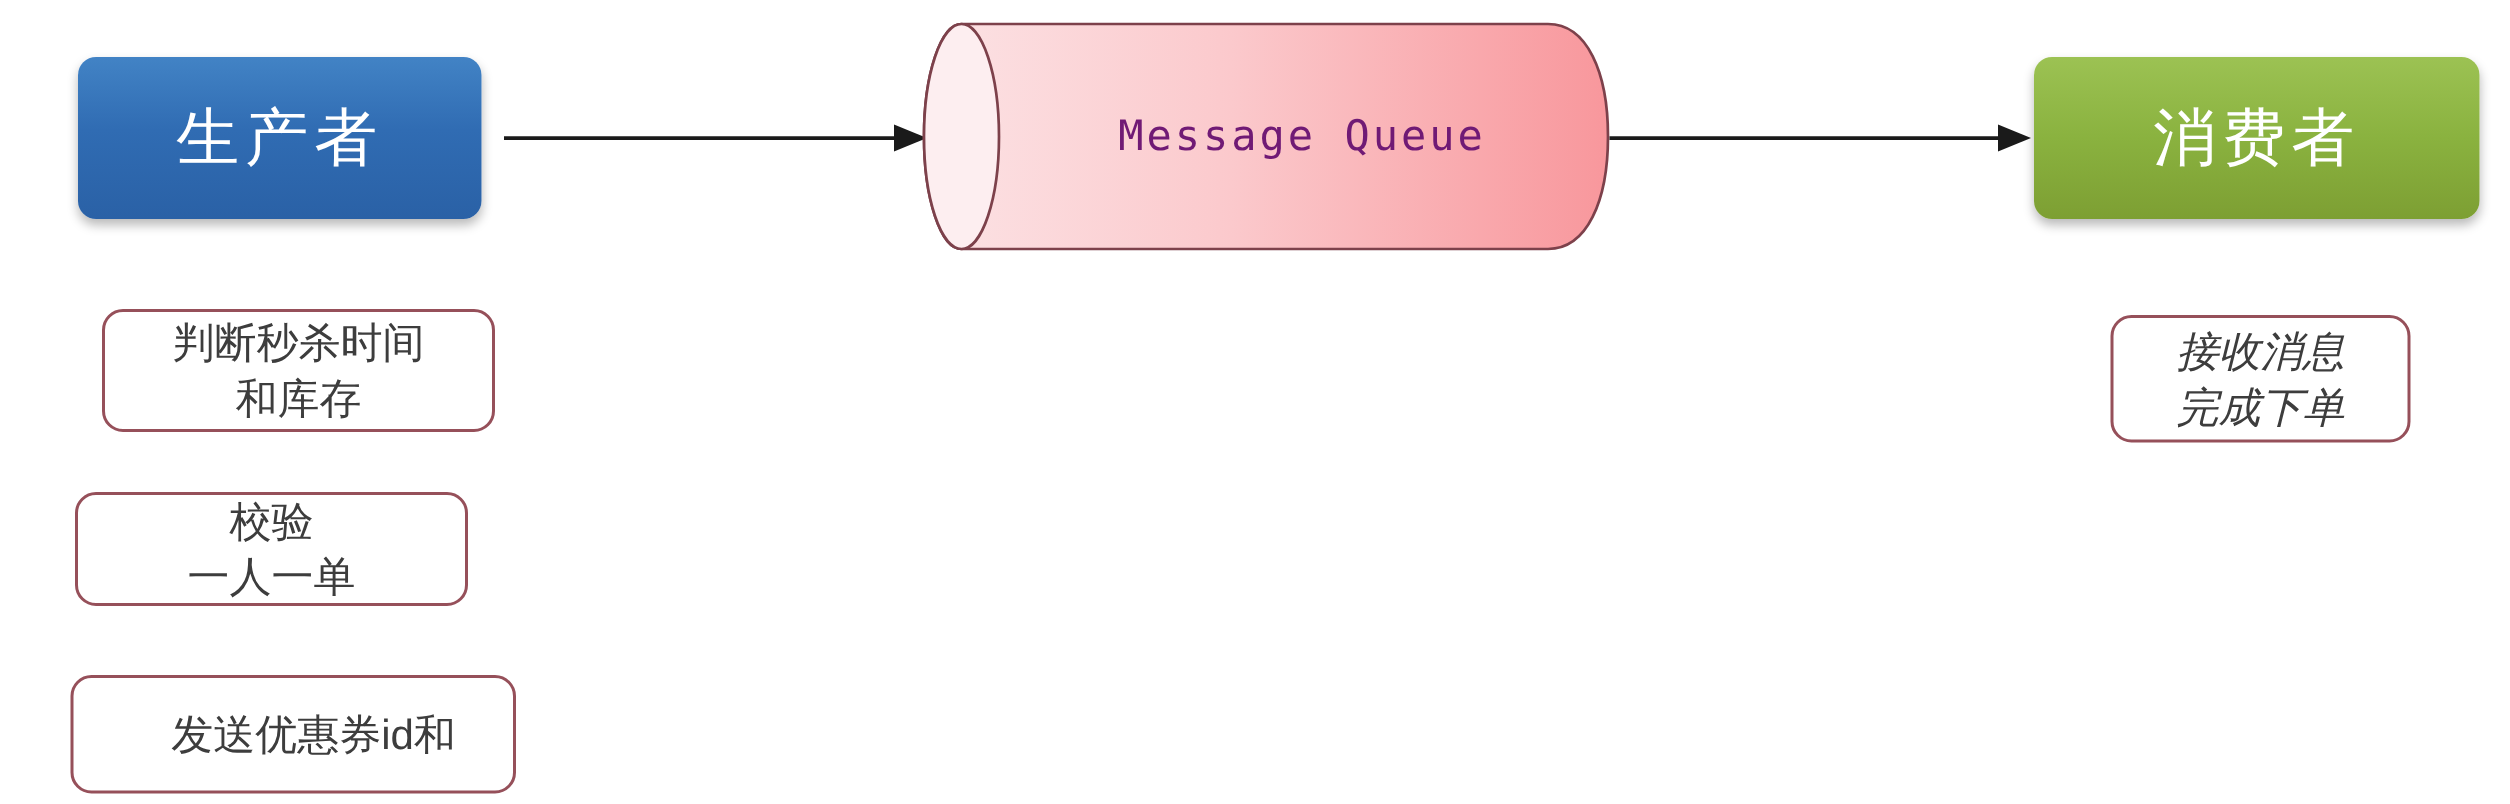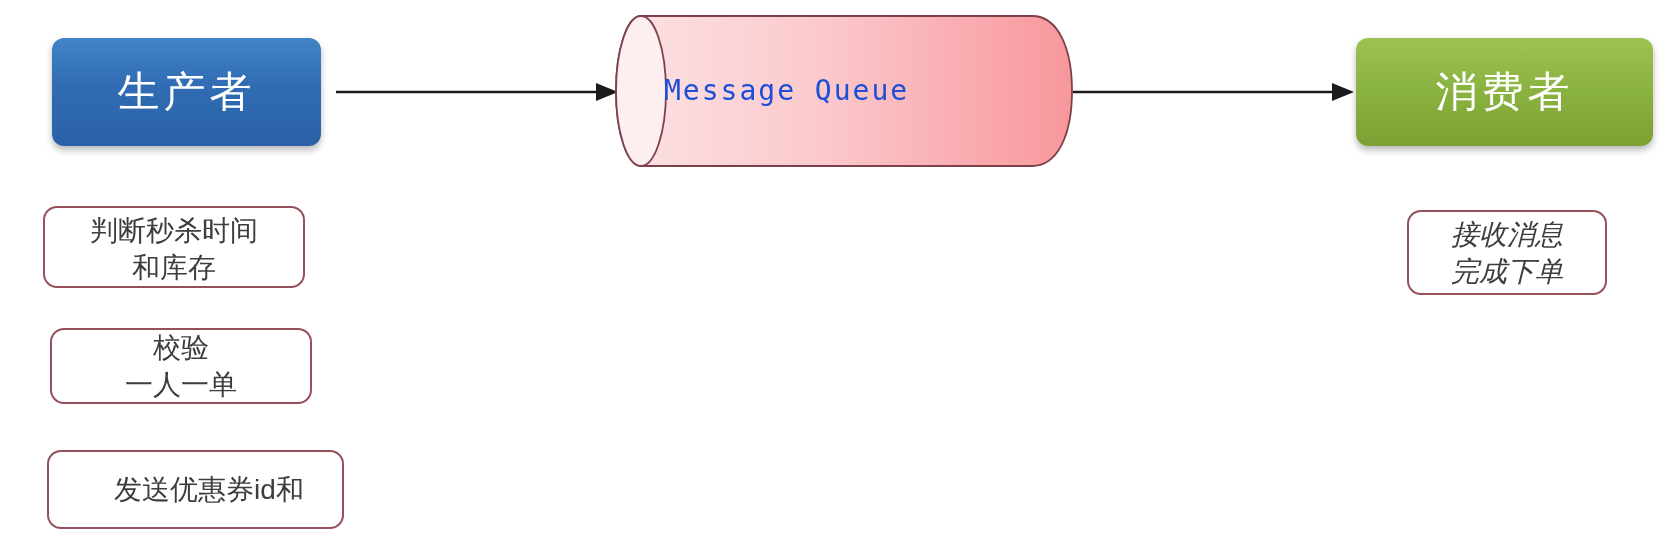--- a/index.html
+++ b/index.html
@@ -40,41 +40,41 @@
   }
   .node-consumer {
     left: 1356px; top: 38px;
     width: 297px; height: 108px;
     background: linear-gradient(180deg, #9cc253 0%, #8ab23f 50%, #7d9f33 100%);
   }
   .queue-label {
     position: absolute;
     left: 664px; top: 74px;
     width: 408px;
-    text-align: left;
+    text-align: center;
     font-family: "DejaVu Sans Mono", "Liberation Mono", monospace;
     font-size: 28px;
     letter-spacing: 2px;
-    color: #1d4ed8;
+    color: #701a75;
   }
   .step {
     position: absolute;
     display: flex;
     flex-direction: column;
     align-items: center;
     justify-content: center;
     background: #ffffff;
     border: 2px solid #96505a;
     border-radius: 14px;
     color: #3d3d3d;
     font-size: 28px;
     line-height: 37px;
     text-align: center;
   }
-  .step-1 { left: 43px;  top: 206px; width: 258px; height: 78px; justify-content: flex-end; }
+  .step-1 { left: 68px;  top: 206px; width: 258px; height: 78px; }
   .step-2 { left: 50px;  top: 328px; width: 258px; height: 72px; }
   .step-3 { left: 47px;  top: 450px; width: 266px; height: 75px; padding-left: 27px; }
   .step-4 { left: 1407px; top: 210px; width: 196px; height: 81px; font-style: italic; }
   .step .ln { display: block; }
 </style>
 </head>
 <body>
 
 <div class="canvas">
 

